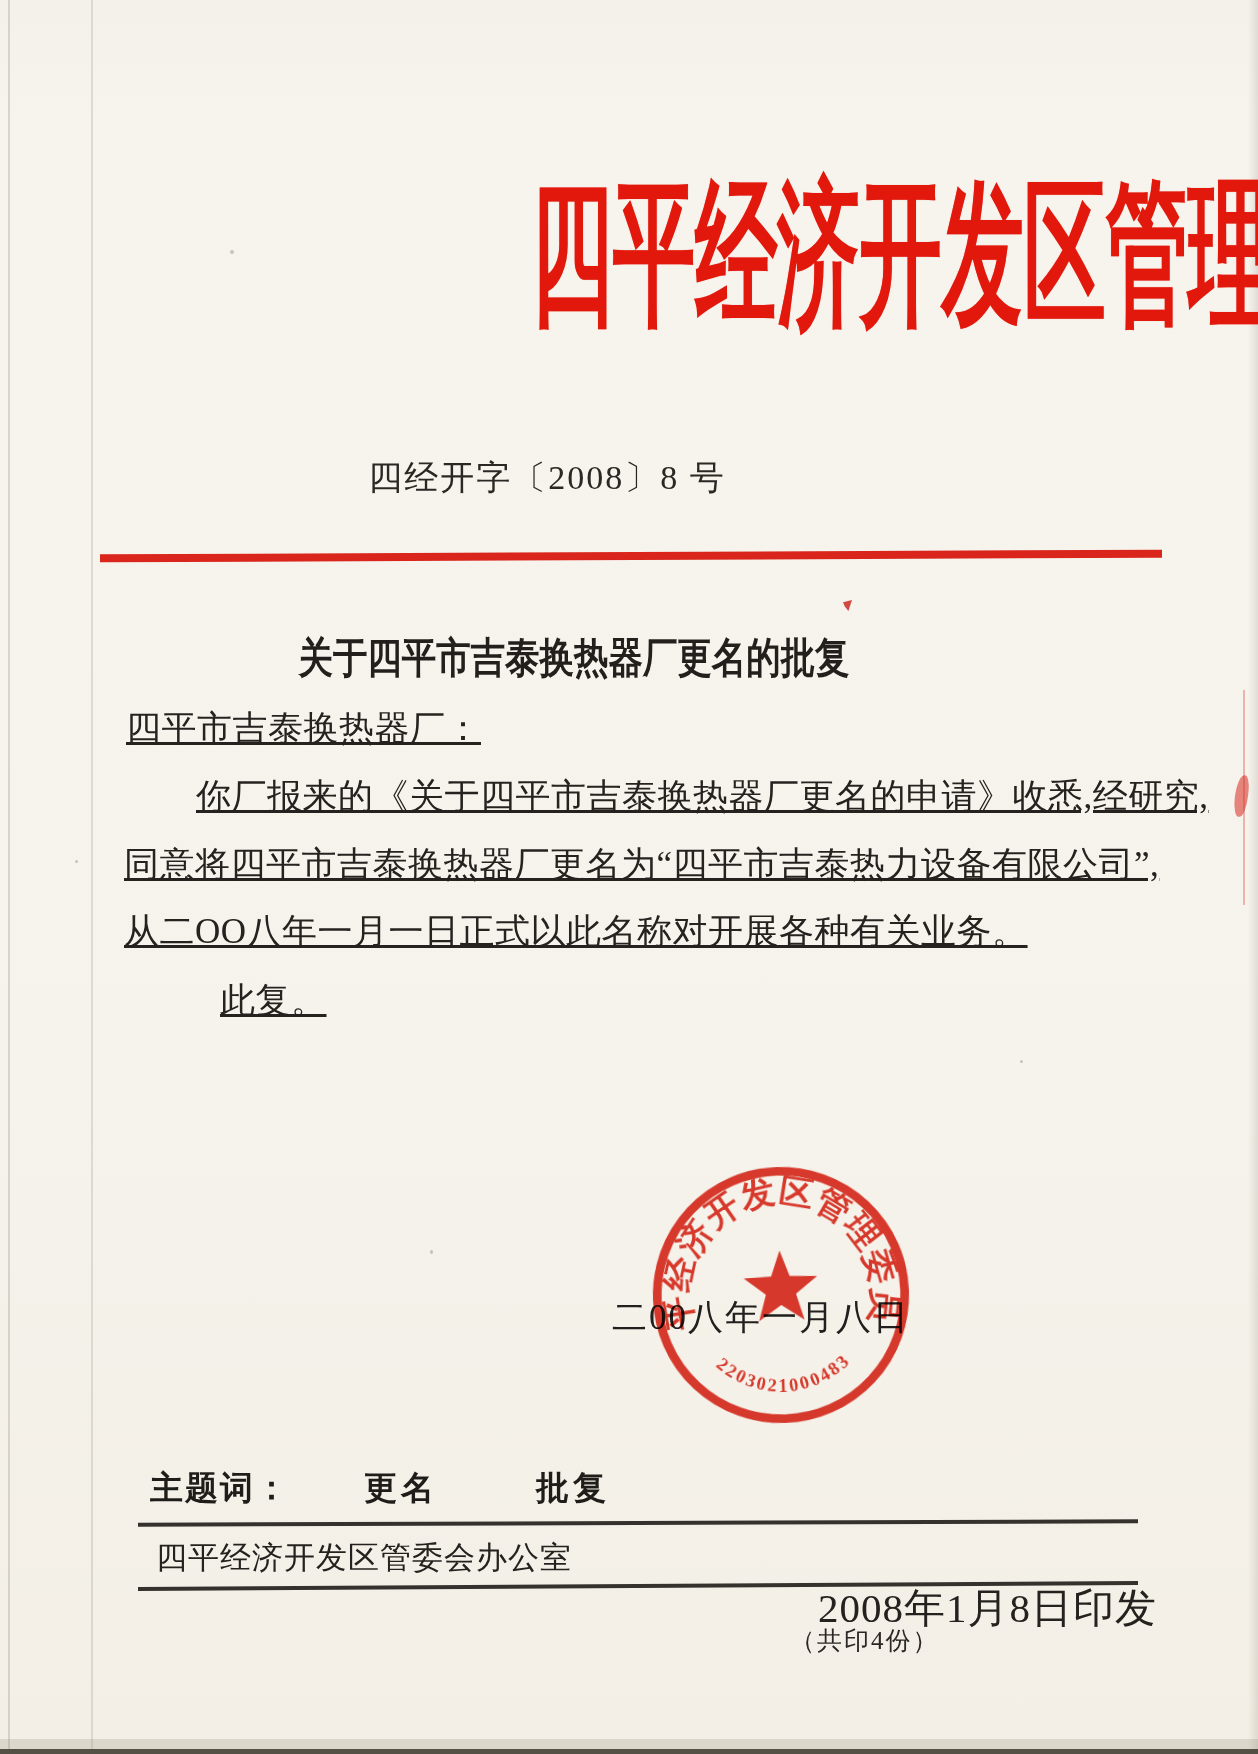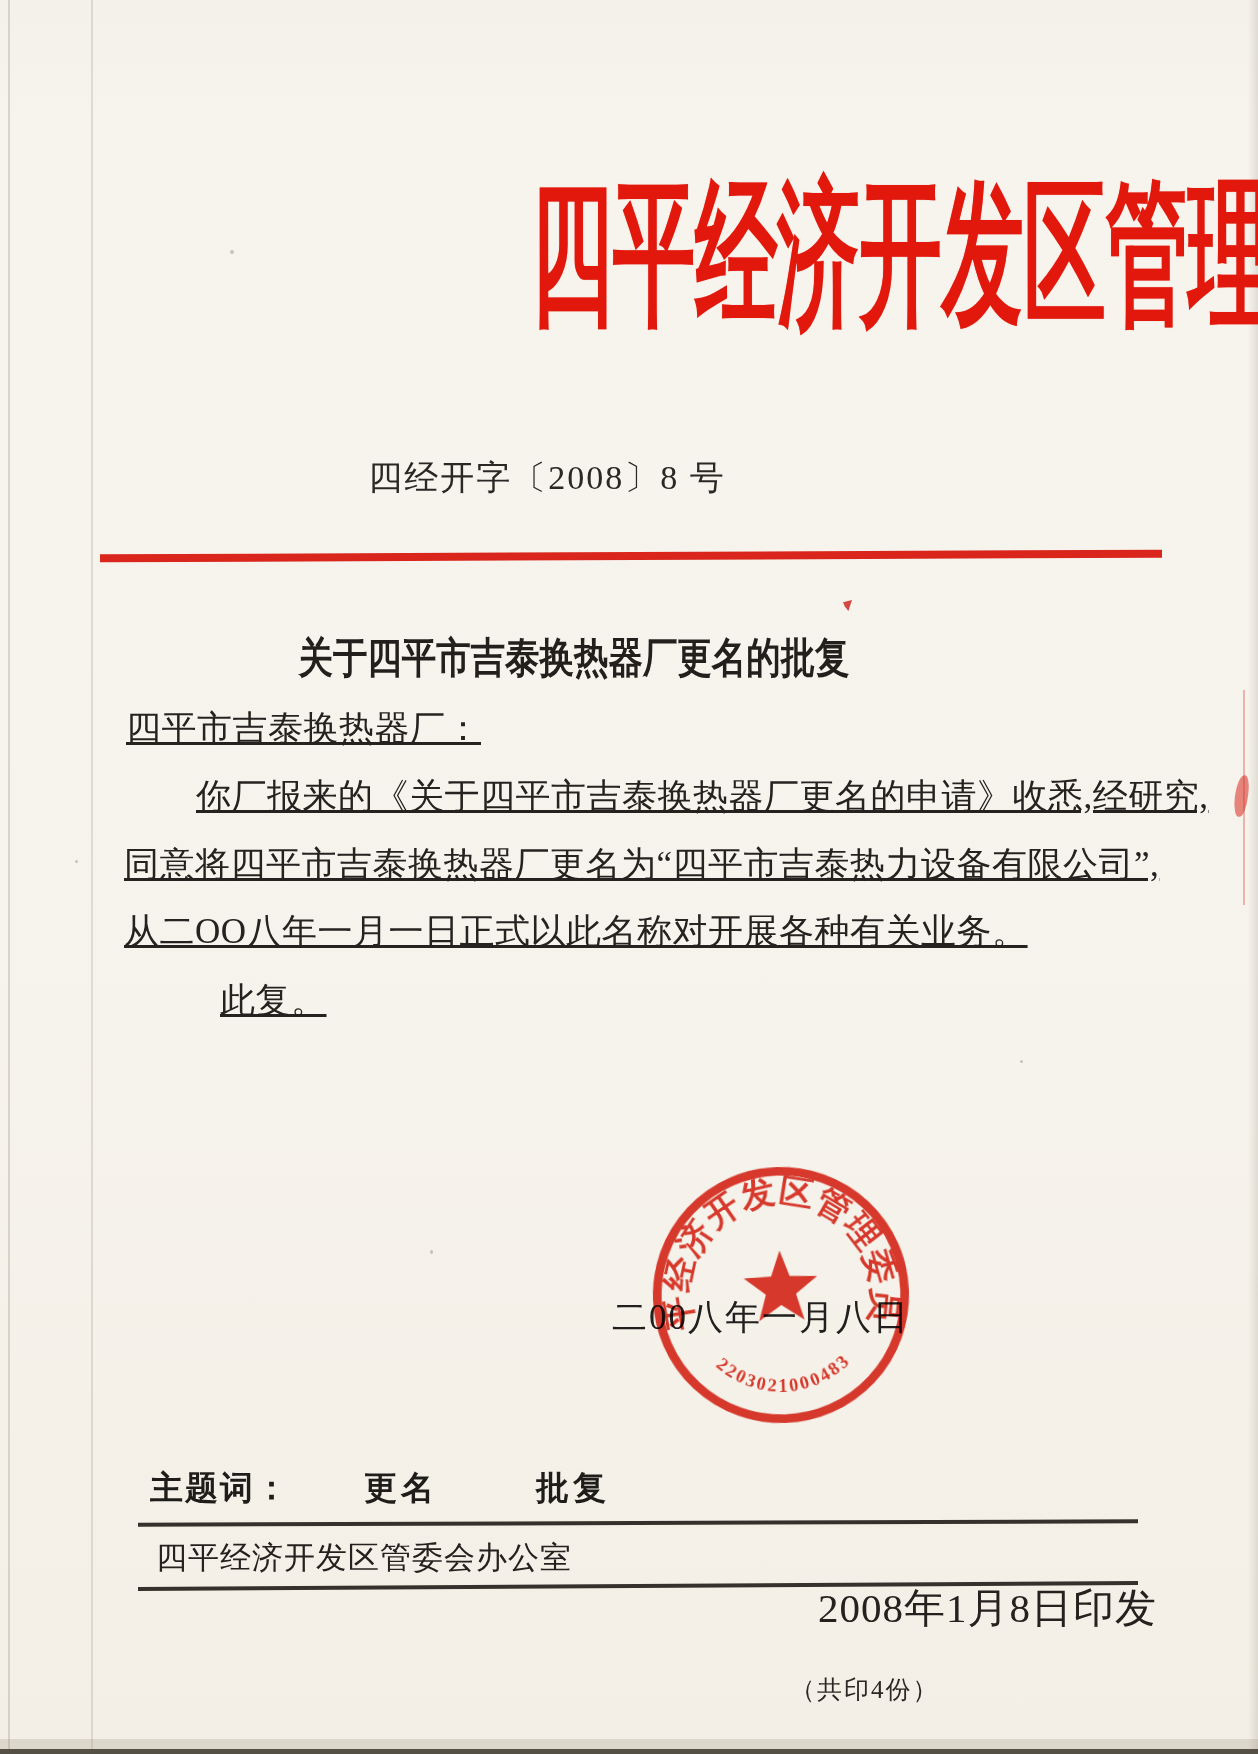--- a/index.html
+++ b/index.html
@@ -58,21 +58,21 @@
 
   
   .keywords{position:absolute;left:150px;top:1466px;display:flex;align-items:baseline;
     font-size:33px;font-weight:bold;color:#1f1d1a;gap:40px;}
   .keywords .kw-label{margin-right:34px;letter-spacing:2px;}
   .keywords .kw{margin-right:58px;letter-spacing:4px;}
   .sep1{position:absolute;left:138px;top:1521px;width:1000px;height:4px;background:#35312c;transform:rotate(-.2deg);}
   .sep2{position:absolute;left:138px;top:1584px;width:1000px;height:4px;background:#35312c;transform:rotate(-.35deg);}
   .issuer{position:absolute;left:156px;top:1537px;font-size:31px;color:#24211e;letter-spacing:1px;white-space:nowrap;}
   .print-date{position:absolute;left:818px;top:1581px;font-size:41px;color:#24211e;letter-spacing:1px;white-space:nowrap;text-align:center;}
-  .copies{position:absolute;left:790px;top:1673px;font-size:25px;color:#2a2724;letter-spacing:2px;white-space:nowrap;}
+  .copies{position:absolute;left:790px;top:1624px;font-size:25px;color:#2a2724;letter-spacing:2px;white-space:nowrap;}
 
   .speck{position:absolute;border-radius:50%;background:rgba(110,105,95,.35);}
 </style>
 </head>
 <body>
 
 <div class="page">
 
   <div class="paper-edge-left"></div>
   <div class="fold-line"></div>

